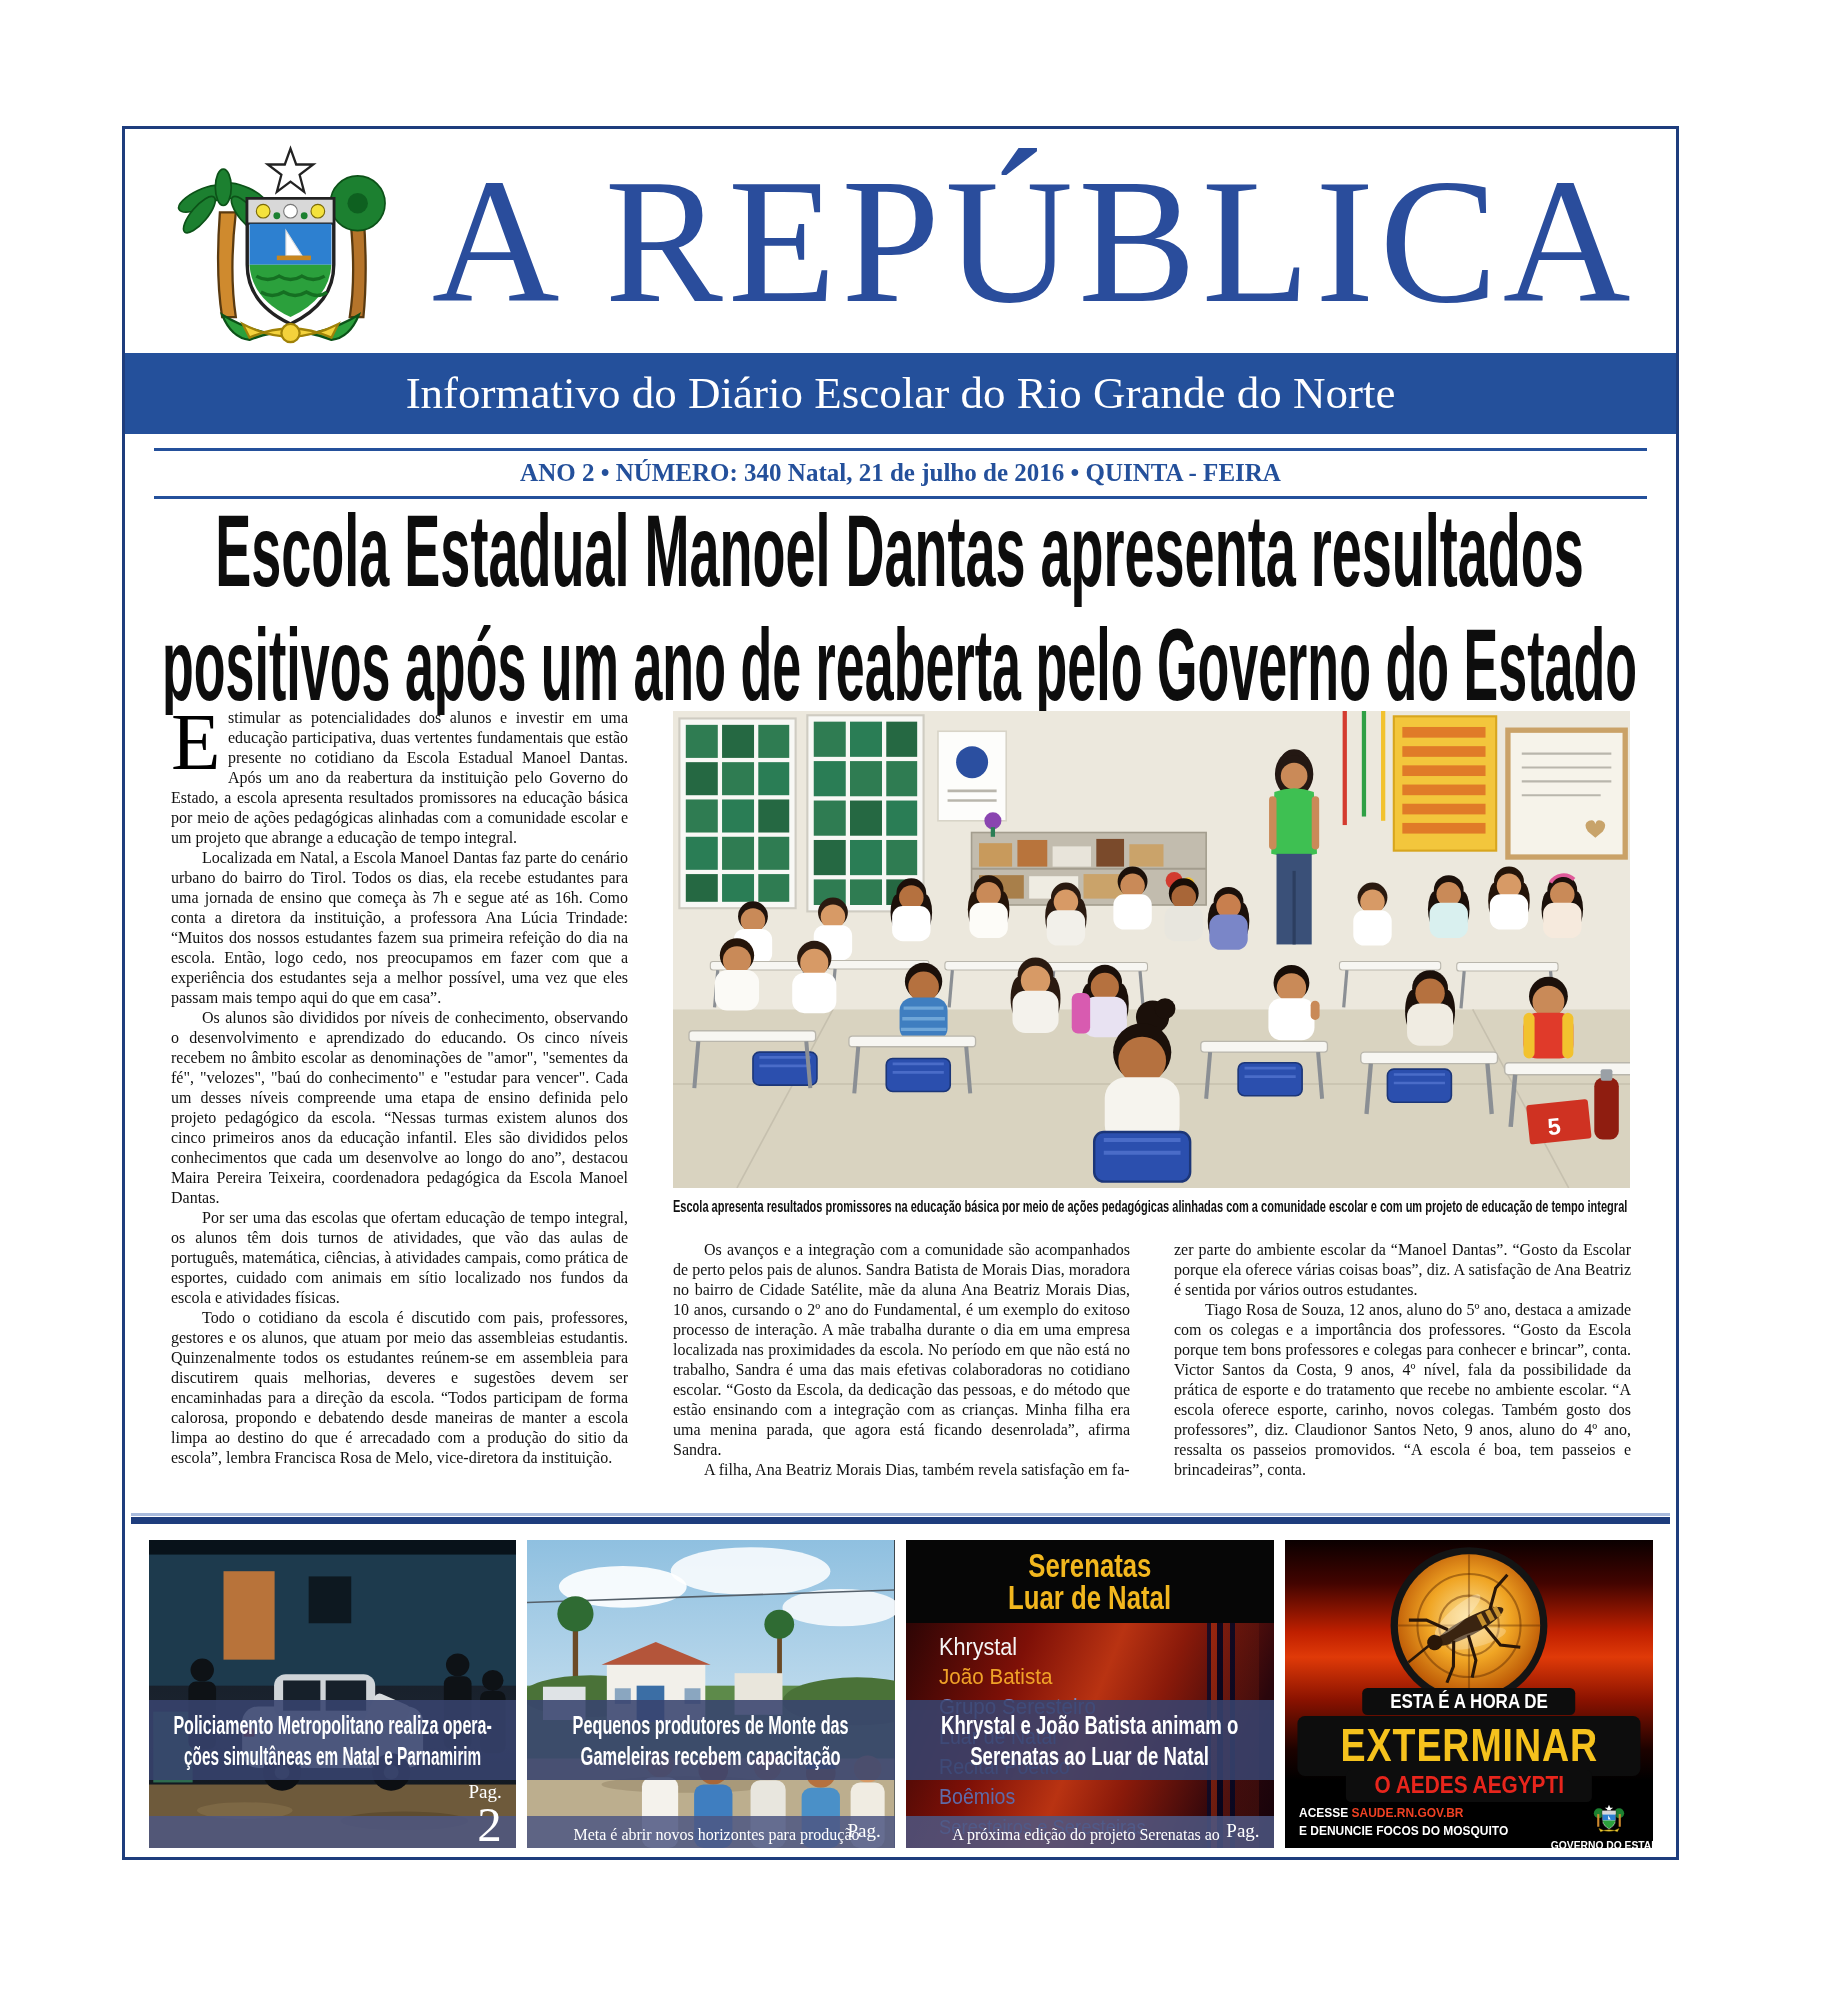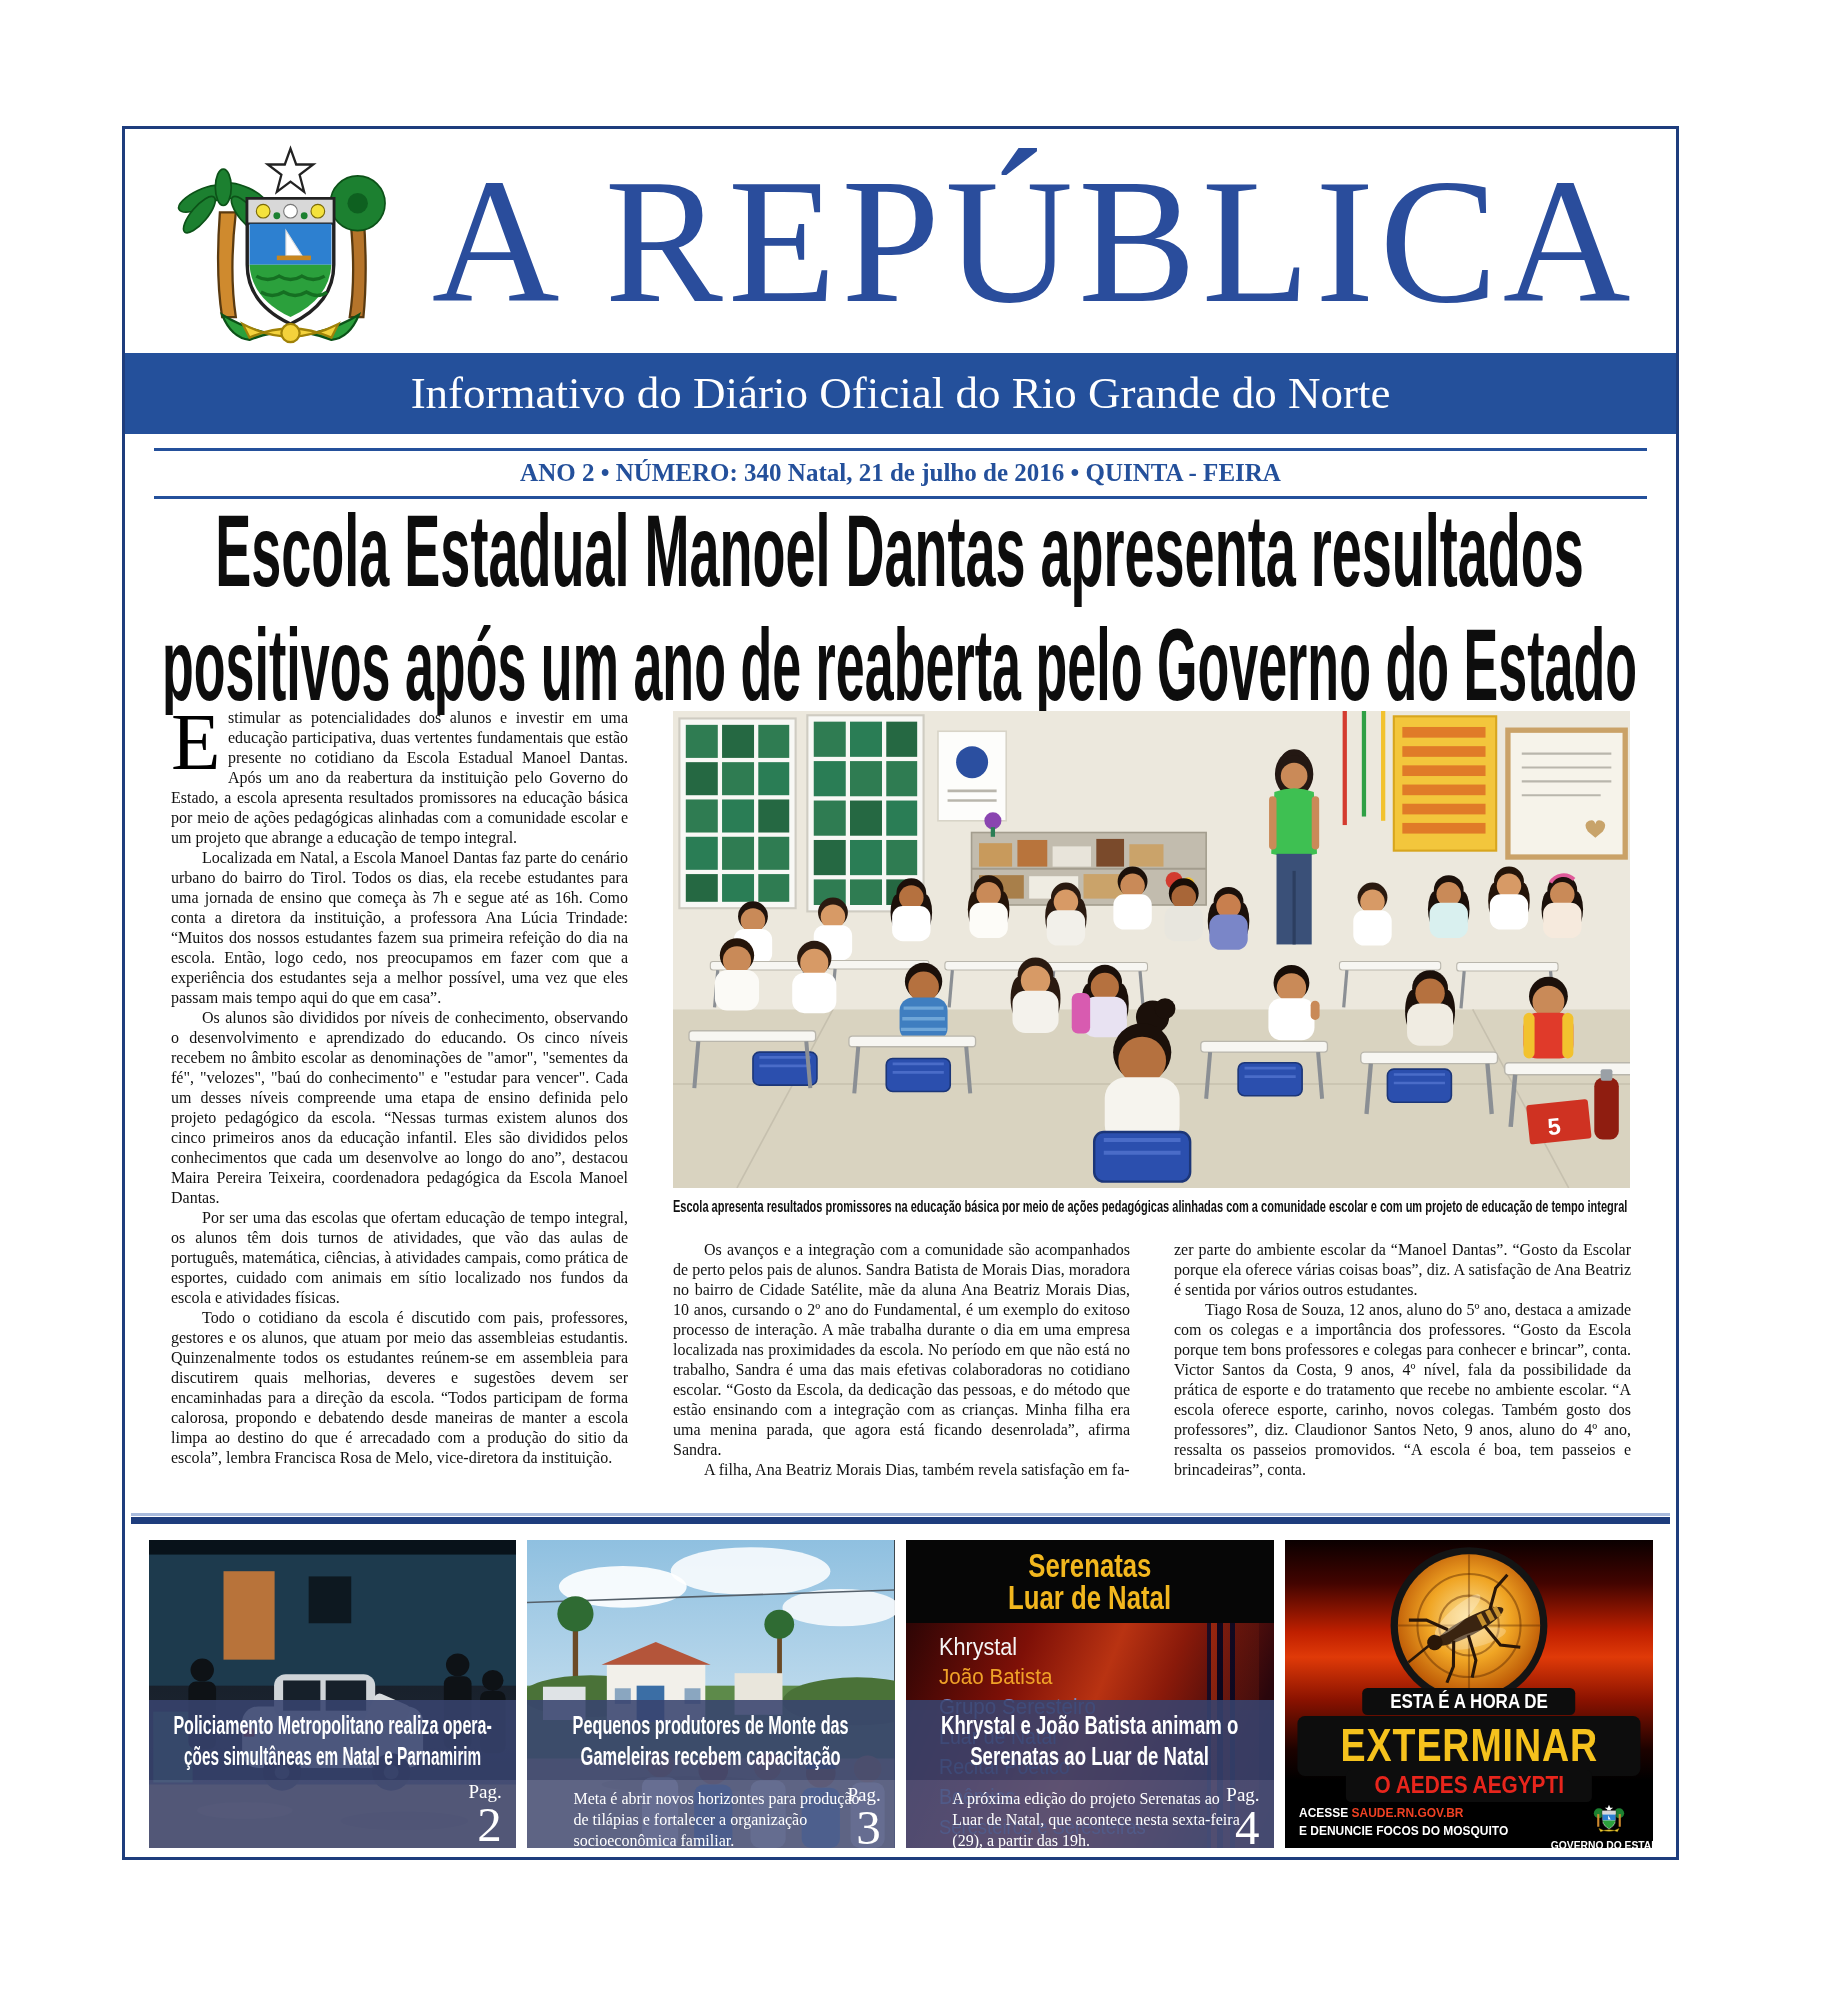--- a/index.html
+++ b/index.html
@@ -47,21 +47,21 @@
   .divider{position:absolute;left:6.4px;right:6.4px;top:1384px;height:11.7px;}
   .divider .lt{height:2.7px;background:#a9bbdd;}
   .divider .dk{height:7px;background:#1e3d7d;margin-top:1.6px;}
 
   
   .cards{position:absolute;left:23.5px;right:23.5px;top:1403px;height:316px;
     display:grid;grid-template-columns:repeat(4,1fr);grid-gap:11.7px;}
   .card{position:relative;overflow:hidden;background:#222;margin-top:8px;}
   .card .photo-layer{position:absolute;inset:0;}
   .card .photo-layer svg{display:block;width:100%;height:100%;}
-  .overlay{position:absolute;left:0;right:0;top:52%;bottom:0;z-index:2;display:flex;flex-direction:column;}
+  .overlay{position:absolute;left:0;right:0;top:52%;bottom:0;z-index:2;display:flex;flex-direction:column;gap:36px;}
   .ov-title{flex:0 0 80px;background:rgba(56,67,110,0.88);display:flex;align-items:center;justify-content:center;}
   .ov-title svg{width:100%;height:69px;}
   .ov-title text{font-family:"Liberation Sans",sans-serif;font-weight:bold;fill:#ffffff;}
   .ov-body{flex:1;background:rgba(77,87,131,0.85);position:relative;}
   .ov-summary{margin:7.5px 24.5px 0 46px;color:#fff;font-size:16px;line-height:21px;
     font-family:"Liberation Serif",serif;text-align:left;}
   .pag{position:absolute;right:14px;bottom:2.1px;color:#fff;font-family:"Liberation Serif",serif;
     display:flex;align-items:flex-end;flex-direction:column;}
   .pag .lbl{font-size:19px;}
   .pag .num{font-size:49px;line-height:43px;}
@@ -146,21 +146,21 @@
       <g>
         <path d="M40,150 q60,36 120,0 q-8,20 -24,22 q-36,-14 -72,0 q-16,-2 -24,-22 z" fill="#2ba03c" stroke="#0c5218" stroke-width="2"></path>
         <path d="M58,158 q42,22 84,0 l-6,12 q-36,-16 -72,0 z" fill="#f4d23c" stroke="#a08208" stroke-width="2"></path>
         <circle cx="100" cy="166" r="8" fill="#f4d23c" stroke="#a08208" stroke-width="2"></circle>
       </g>
     </svg>
     <div class="masthead-title">A REPÚBLICA</div>
   </header>
 
   <div class="banner">
-    <span>Informativo do Diário Oficial do Rio Grande do Norte</span>
+    <span>Informativo do Diário Escolar do Rio Grande do Norte</span>
   </div>
 
   <div class="rule r1"></div>
   <div class="dateline">ANO 2 • NÚMERO: 340 Natal, 21 de julho de 2016 • QUINTA - FEIRA</div>
   <div class="rule r2"></div>
 
   <svg class="headline-svg" viewBox="0 0 2906 400">
     <text x="1453" y="158" text-anchor="middle" font-size="192" textLength="2570" lengthAdjust="spacingAndGlyphs">Escola Estadual Manoel Dantas apresenta resultados</text>
     <text x="1453" y="372" text-anchor="middle" font-size="192" textLength="2770" lengthAdjust="spacingAndGlyphs">positivos após um ano de reaberta pelo Governo do Estado</text>
   </svg>

